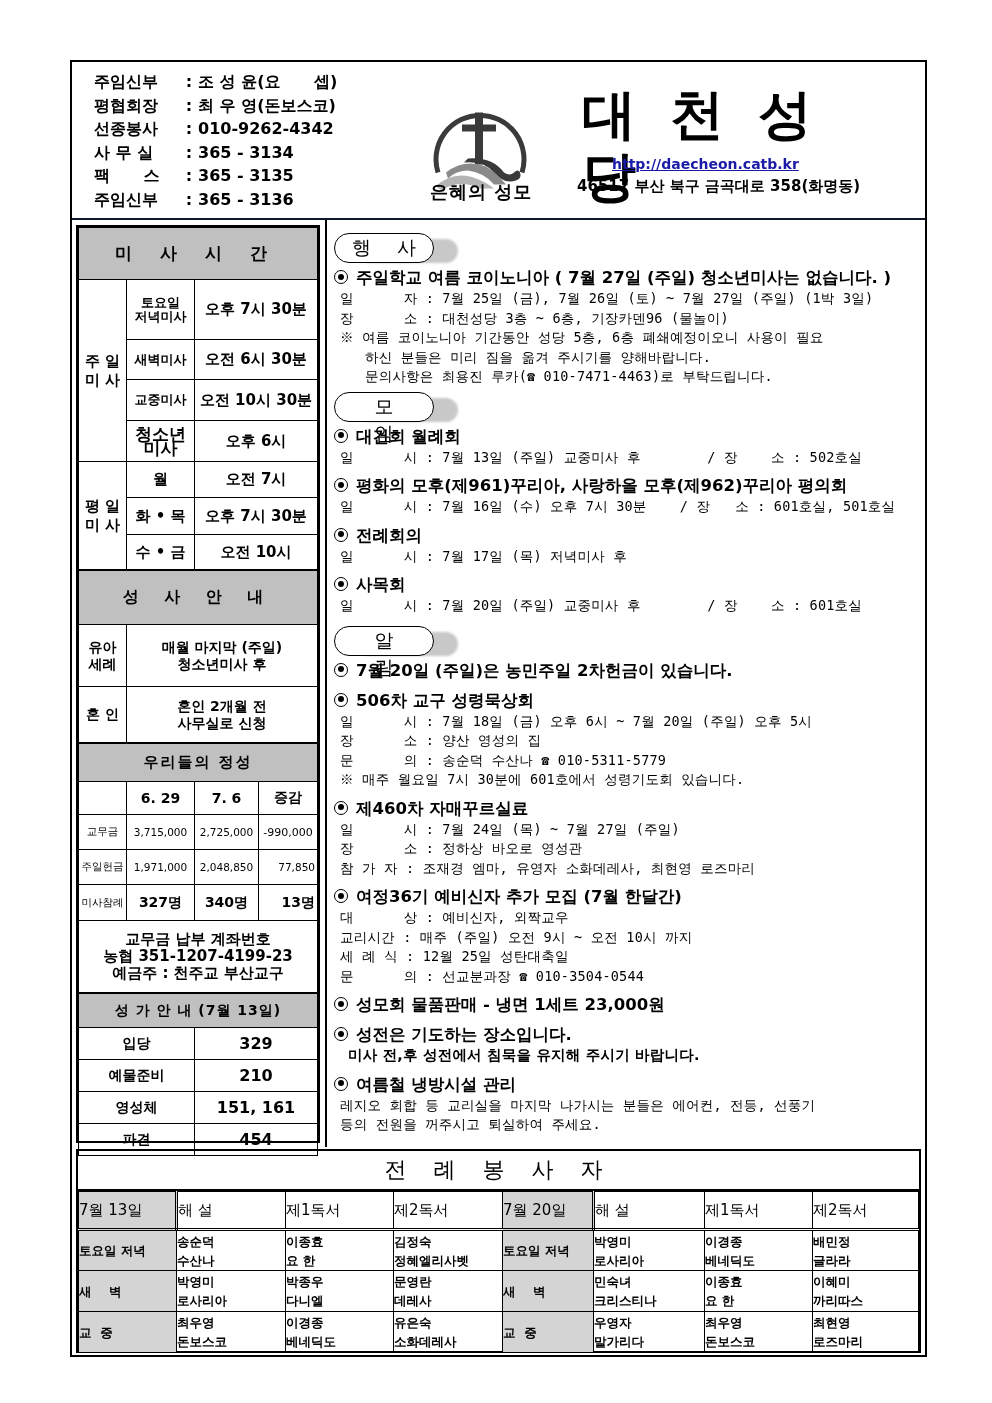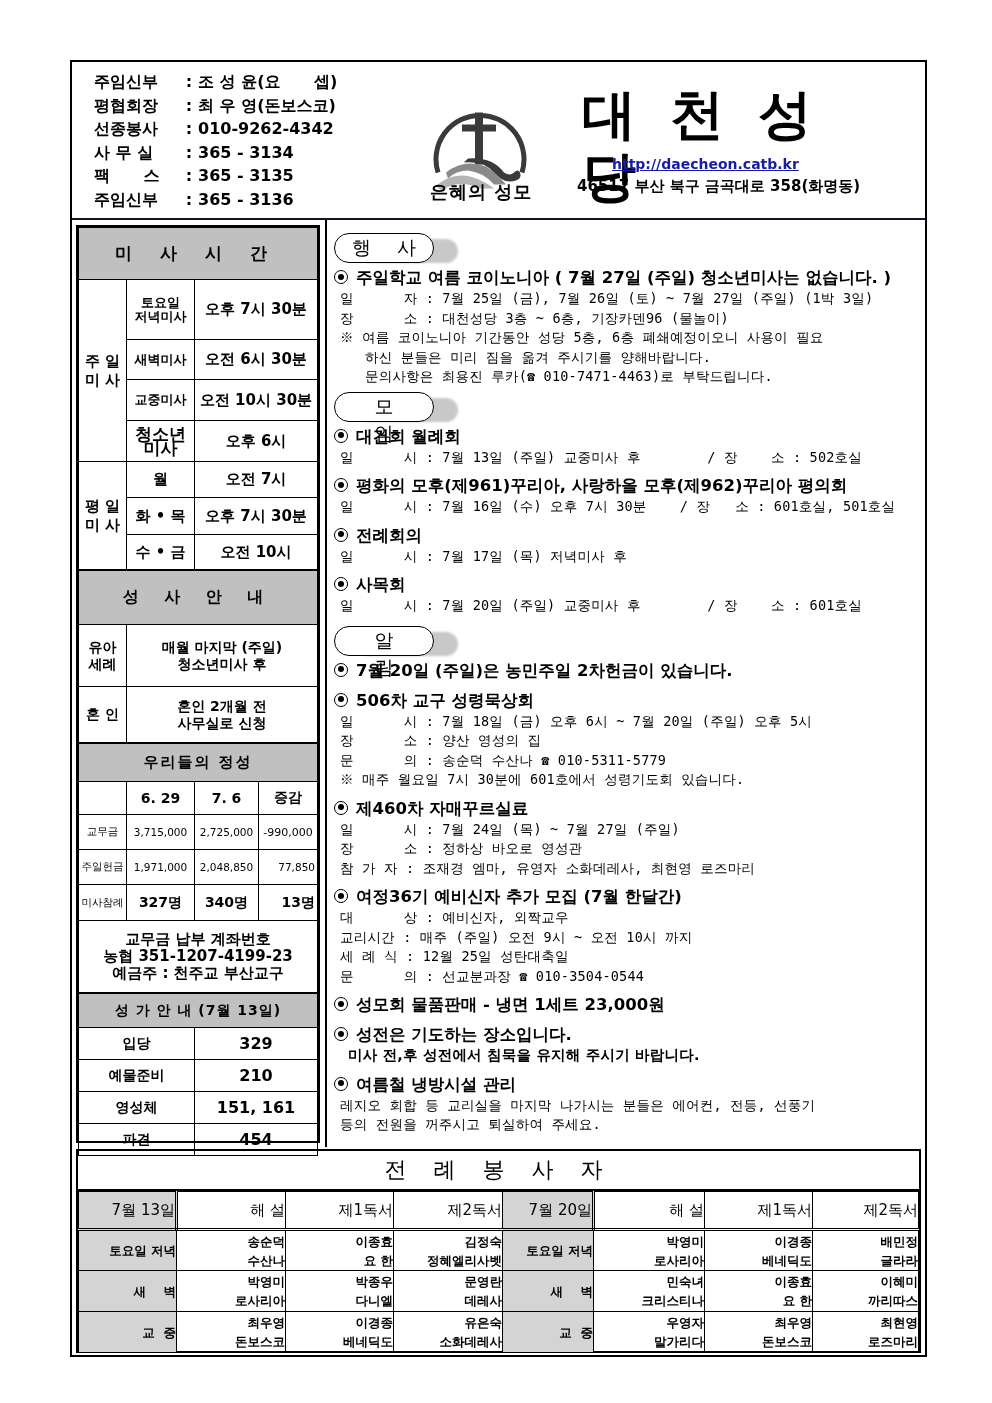--- a/index.html
+++ b/index.html
@@ -37,21 +37,21 @@
   .item-title .bullet { display: inline-block; width: 14px; height: 14px; border: 1.6px solid #000; border-radius: 50%; position: relative; vertical-align: -1px; margin-right: 8px; margin-left: 2px; }
   .item-title .bullet::after { content: ""; position: absolute; left: 2.5px; top: 2.5px; width: 6px; height: 6px; background: #000; border-radius: 50%; }
   .line { font-family: "DejaVu Sans Mono", monospace; font-size: 13.5px; line-height: 19.5px; white-space: nowrap; padding-left: 8px; letter-spacing: 0.2px; }
   .line.bold { font-family: "DejaVu Sans", sans-serif; font-weight: bold; font-size: 14.5px; }
   .gap { height: 6px; }
 
   
   .bottom { position: absolute; left: 4px; top: 1087px; width: 845px; height: 204px; border: 2px solid #000; }
   .bottom-title { height: 40px; border-bottom: 2px solid #000; font-size: 22px; font-weight: normal; text-align: center; line-height: 38px; letter-spacing: 10px; }
   table.bt { border-collapse: collapse; width: 100%; table-layout: fixed; }
-  table.bt td { border: 1px solid #000; text-align: right; vertical-align: middle; font-size: 12.5px; font-weight: bold; line-height: 19px; margin-top: 40px; }
+  table.bt td { border: 1px solid #000; text-align: left; vertical-align: middle; font-size: 12.5px; font-weight: bold; line-height: 19px; margin-top: 40px; }
   table.bt tr.head td { height: 38px; font-size: 15px; font-weight: normal; border-bottom: 3px double #000; }
   table.bt td.date { background: #d4d4d4; font-size: 15px; font-weight: normal; border-right: 3px double #000; }
   table.bt td.slot { background: #d4d4d4; font-size: 12.5px; }
 </style>
 </head>
 <body>
 
 <div class="frame">
 
   <div class="header">

